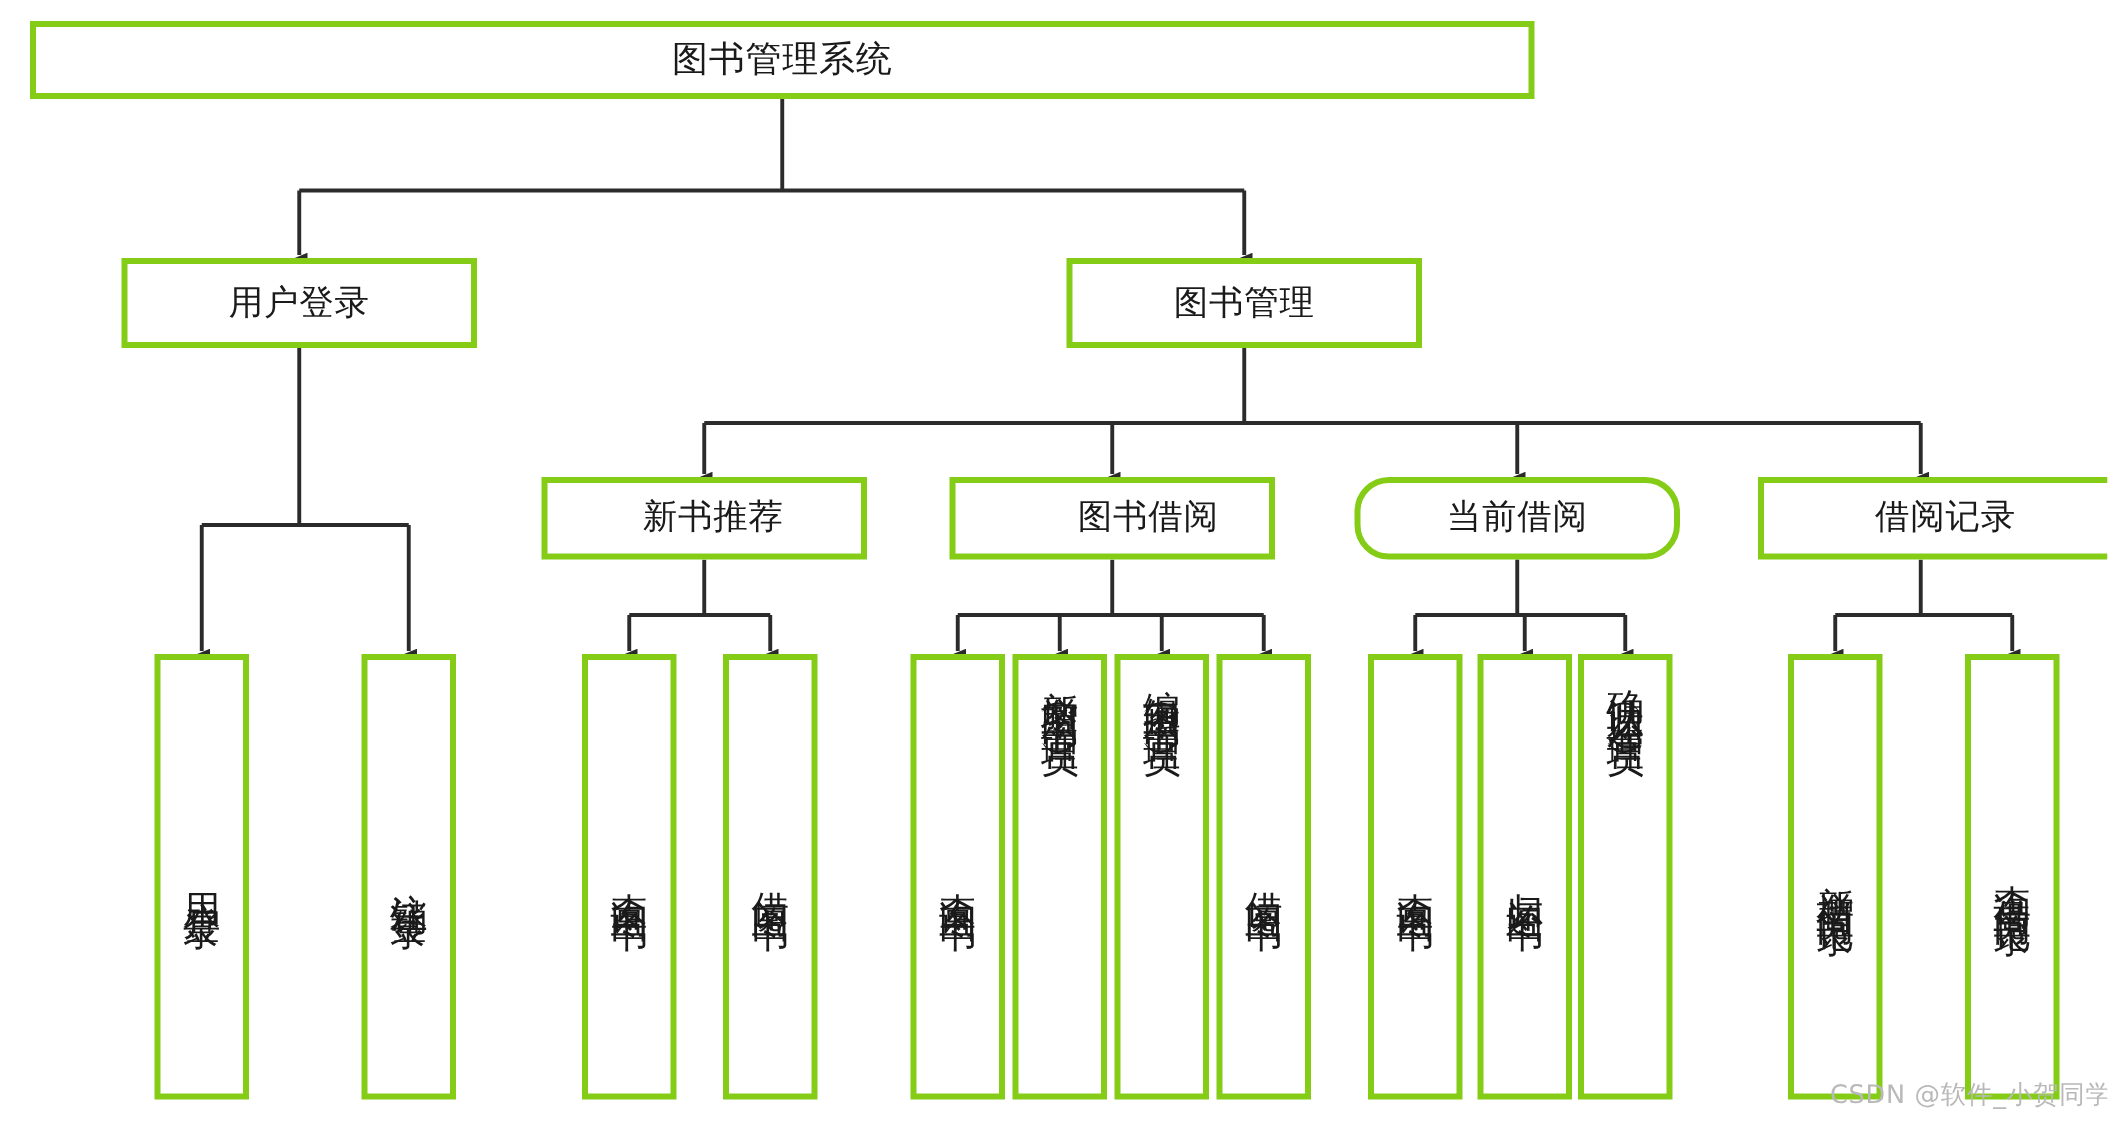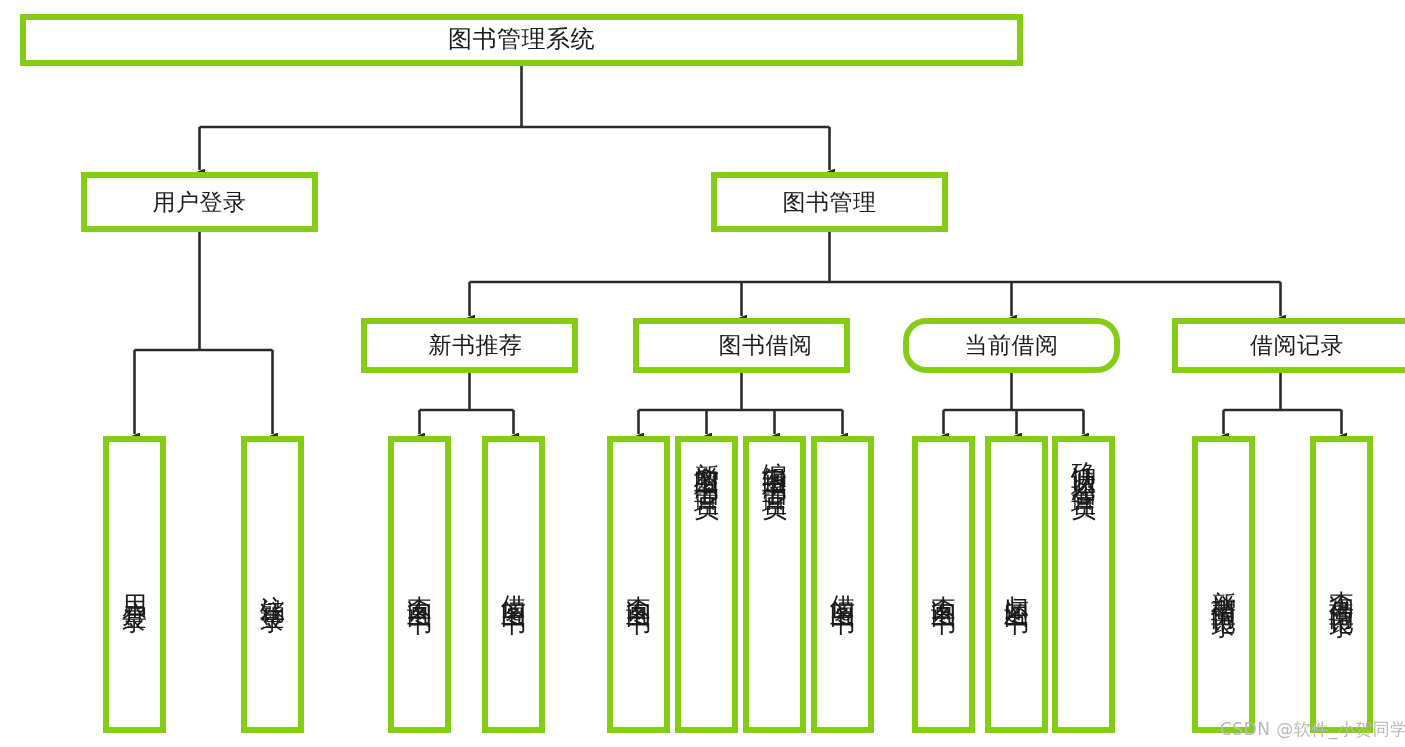--- a/index.html
+++ b/index.html
@@ -21,21 +21,21 @@
     position: absolute;
     left: 0;
     top: 0;
     width: 1405px;
     height: 747px;
     pointer-events: none;
   }
   .node {
     position: absolute;
     box-sizing: border-box;
-    border: 6px solid #84cc16;
+    border: 4px solid #84cc16;
     background: #ffffff;
     display: flex;
     align-items: center;
     justify-content: center;
     color: #1a1a1a;
   }
   .node .lbl {
     display: block;
     text-align: center;
     line-height: 1.08;

